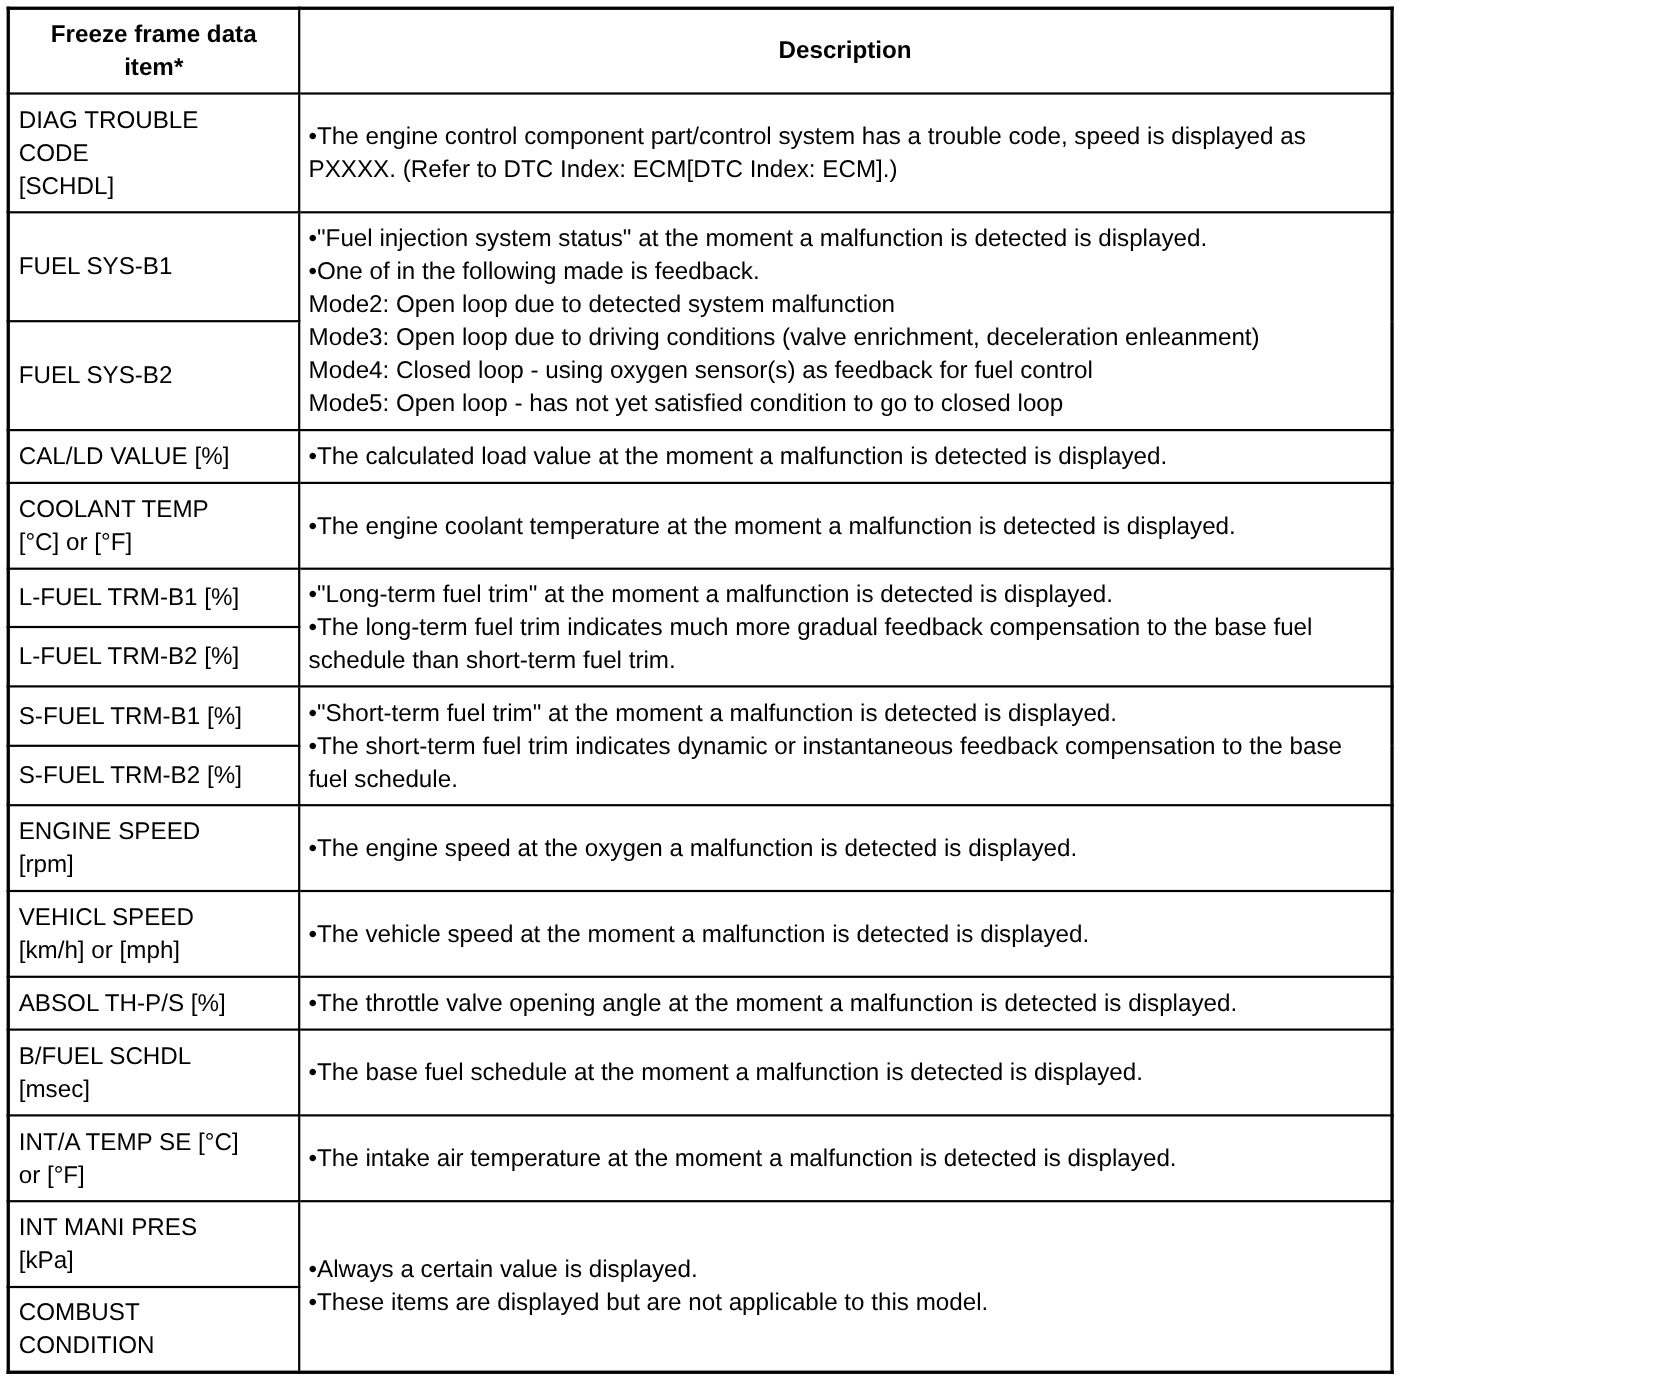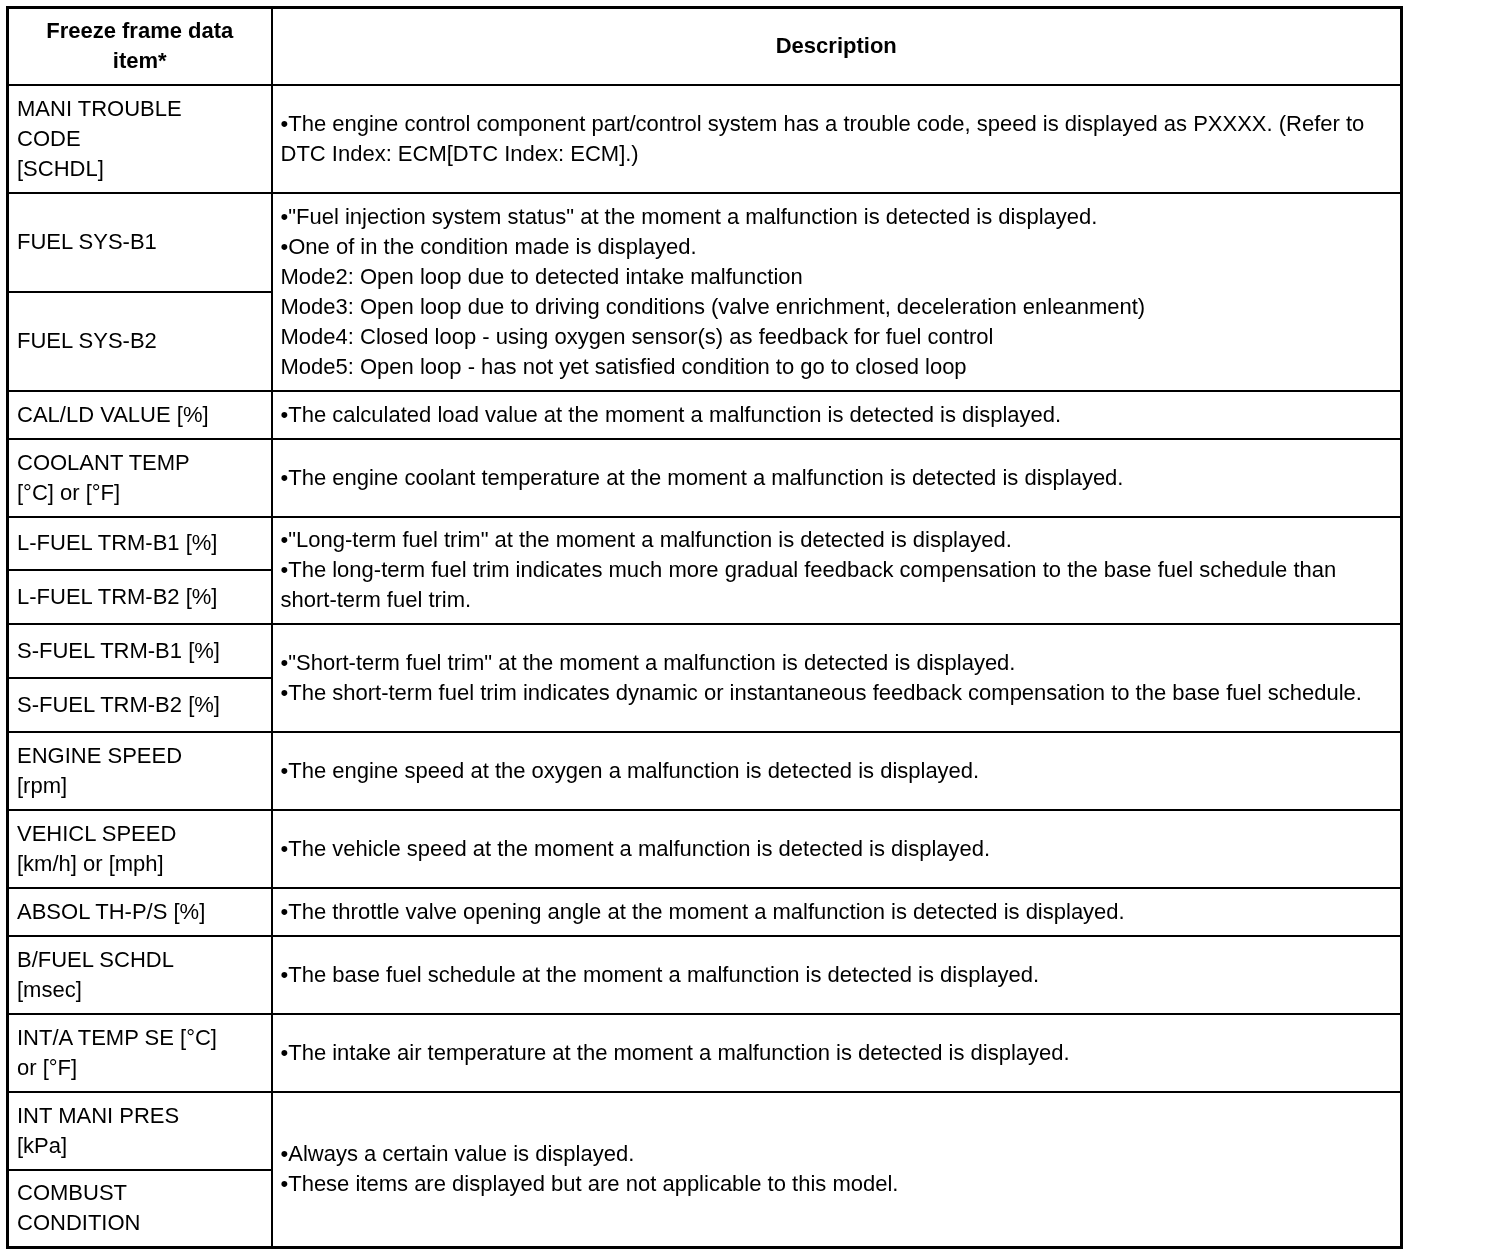--- a/index.html
+++ b/index.html
@@ -1,20 +1,20 @@
 <!DOCTYPE html>
 <html><head>
 <meta charset="utf-8">
 <style>
   html, body { margin: 0; padding: 0; background: #ffffff; }
   body { width: 1504px; height: 1254px; position: relative; overflow: hidden;
          font-family: "Liberation Sans", sans-serif; color: #000; }
   table.ff {
     position: absolute; left: 6px; top: 6px;
-    width: 1397px; height: 1241px;
+    width: 1261px; height: 1241px;
     border-collapse: collapse;
     border: 3px solid #000;
     table-layout: fixed;
   }
   table.ff th, table.ff td {
     border: 2px solid #000;
     font-size: 22px;
     line-height: 30px;
     vertical-align: middle;
     padding: 0 8px;
@@ -37,37 +37,37 @@
   <thead>
     <tr style="height:77px">
       <th><span>Freeze frame data item*</span></th>
       <th><span>Description</span></th>
     </tr>
   </thead>
   <tbody>
 
     <tr style="height:108px">
       <td>
-        <span class="desc-line">MANI TROUBLE</span>
+        <span class="desc-line">DIAG TROUBLE</span>
         <span class="desc-line">CODE</span>
         <span class="desc-line">[SCHDL]</span>
       </td>
       <td>
         <span class="desc-line">•The engine control component part/control system has a trouble code, speed is displayed as PXXXX. (Refer to DTC Index: ECM[DTC Index: ECM].)</span>
       </td>
     </tr>
 
     <tr style="height:99px">
       <td>
         <span class="desc-line">FUEL SYS-B1</span>
       </td>
       <td rowspan="2">
         <span class="desc-line">•"Fuel injection system status" at the moment a malfunction is detected is displayed.</span>
-        <span class="desc-line">•One of in the condition made is displayed.</span>
-        <span class="desc-line">Mode2: Open loop due to detected intake malfunction</span>
+        <span class="desc-line">•One of in the following made is feedback.</span>
+        <span class="desc-line">Mode2: Open loop due to detected system malfunction</span>
         <span class="desc-line">Mode3: Open loop due to driving conditions (valve enrichment, deceleration enleanment)</span>
         <span class="desc-line">Mode4: Closed loop - using oxygen sensor(s) as feedback for fuel control</span>
         <span class="desc-line">Mode5: Open loop - has not yet satisfied condition to go to closed loop</span>
       </td>
     </tr>
 
     <tr style="height:99px">
       <td>
         <span class="desc-line">FUEL SYS-B2</span>
       </td>

